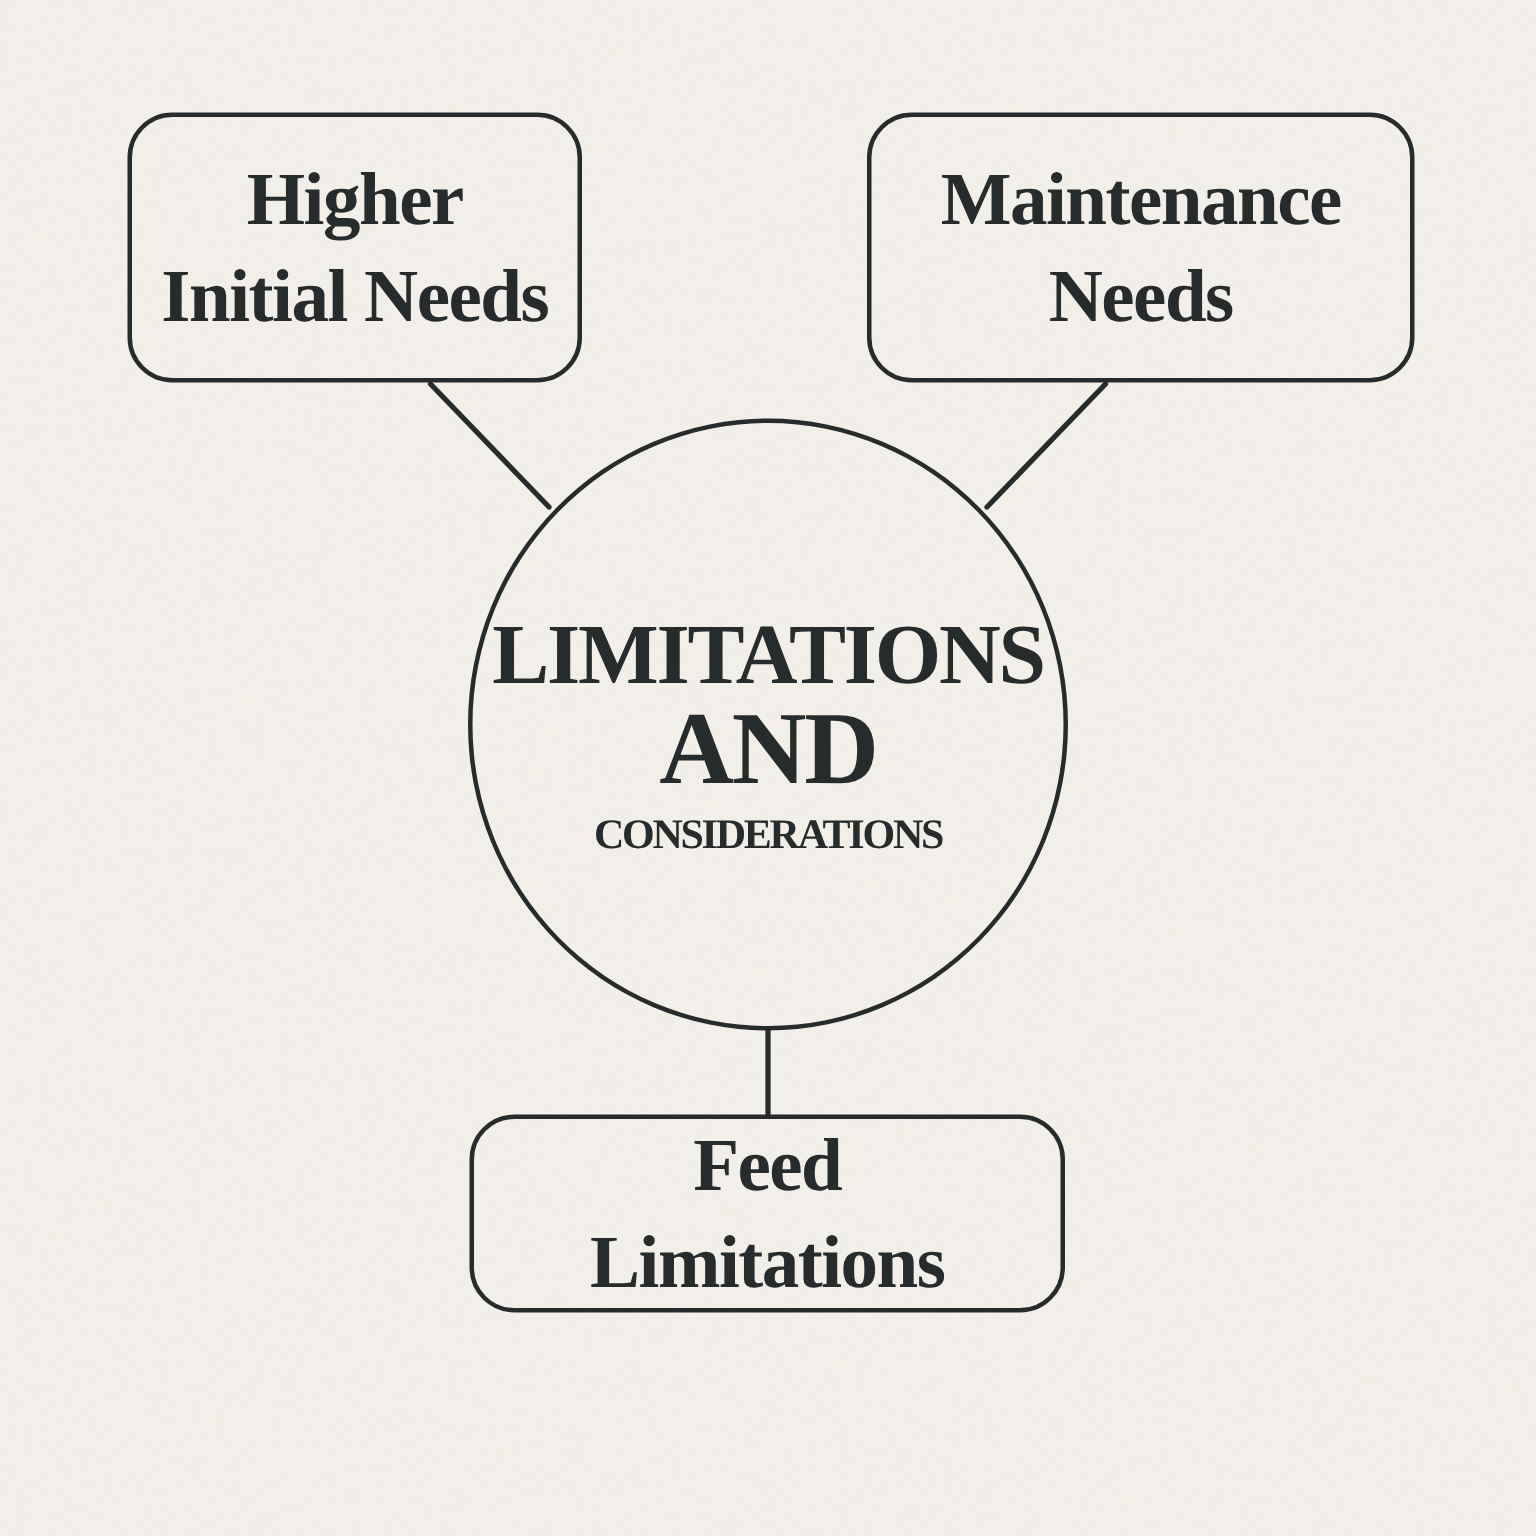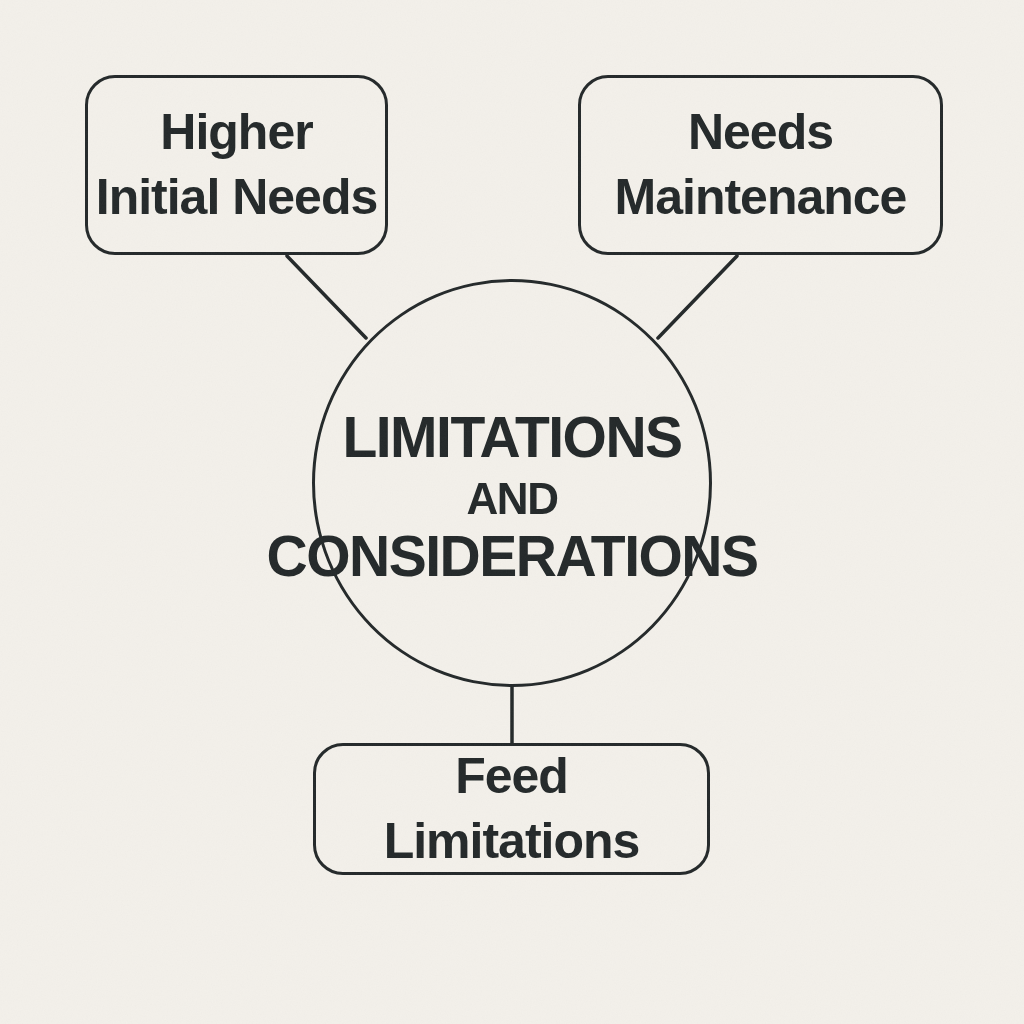--- a/index.html
+++ b/index.html
@@ -10,20 +10,21 @@
   html, body {
     width: 1024px; height: 1024px;
     background: var(--bg);
     font-family: "Liberation Sans", sans-serif;
     overflow: hidden;
   }
   .canvas {
     position: relative;
     width: 1024px; height: 1024px;
     background: var(--bg);
+    font-family: Liberation Serif, serif;
   }
   .grain {
     position: absolute; inset: 0;
     pointer-events: none;
     z-index: 5;
   }
   .connectors {
     position: absolute; inset: 0;
     z-index: 1;
   }
@@ -71,42 +72,42 @@
     flex-direction: column;
     align-items: center;
   }
   .hub span {
     display: block;
     font-weight: 700;
     letter-spacing: -1.5px;
     white-space: nowrap;
   }
   .hub .c1 { font-size: 57px; line-height: 62px; }
-  .hub .c2 { font-size: 44px; line-height: 62px; }
-  .hub .c3 { font-size: 57px; line-height: 53px; }
+  .hub .c2 { font-size: 69px; line-height: 62px; }
+  .hub .c3 { font-size: 28px; line-height: 53px; }
 </style>
 </head>
 <body>
 
 <div class="canvas">
 
   <svg class="connectors" width="1024" height="1024">
     <line x1="287" y1="256" x2="366" y2="338"></line>
     <line x1="737" y1="256" x2="658" y2="338"></line>
     <line x1="512" y1="686" x2="512" y2="744"></line>
   </svg>
 
   <div class="node box box1">
     <span>Higher</span>
     <span>Initial Needs</span>
   </div>
 
   <div class="node box box2">
+    <span>Maintenance</span>
     <span>Needs</span>
-    <span>Maintenance</span>
   </div>
 
   <div class="node hub">
     <div class="hub-text">
       <span class="c1">LIMITATIONS</span>
       <span class="c2">AND</span>
       <span class="c3">CONSIDERATIONS</span>
     </div>
   </div>
 

